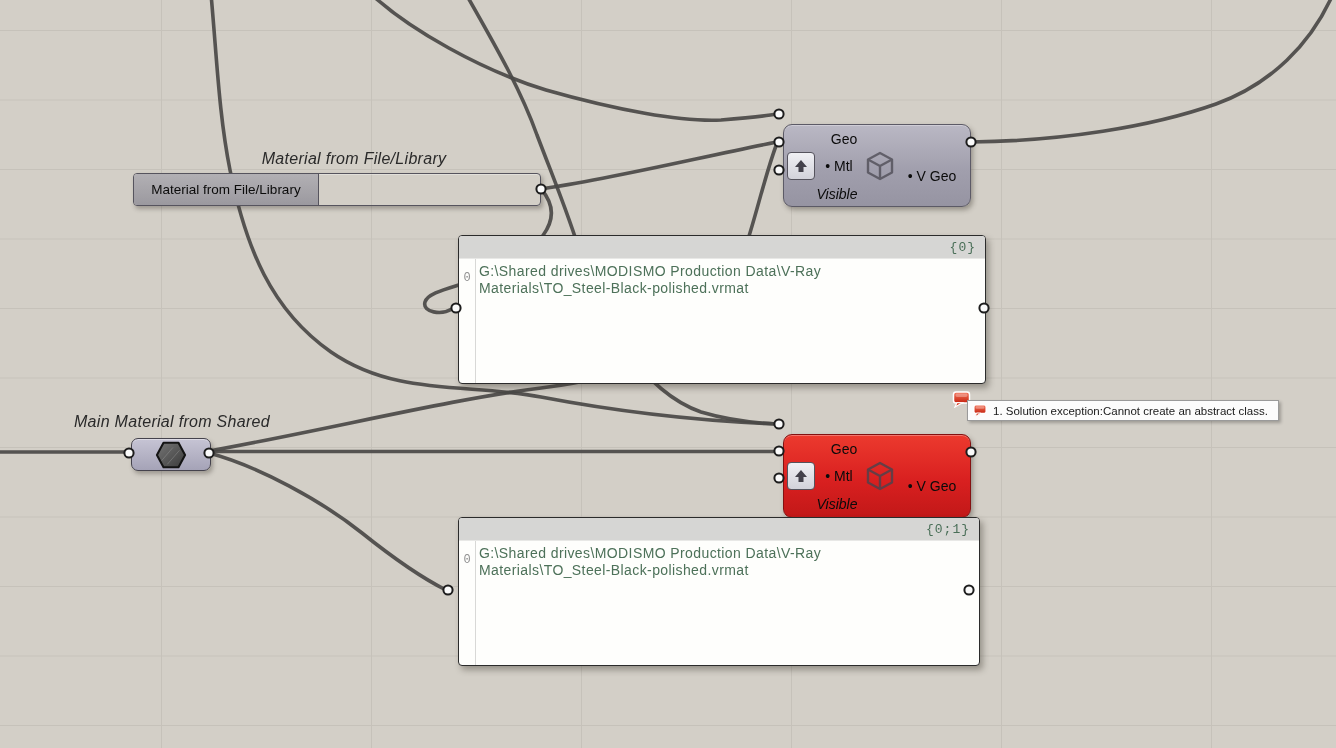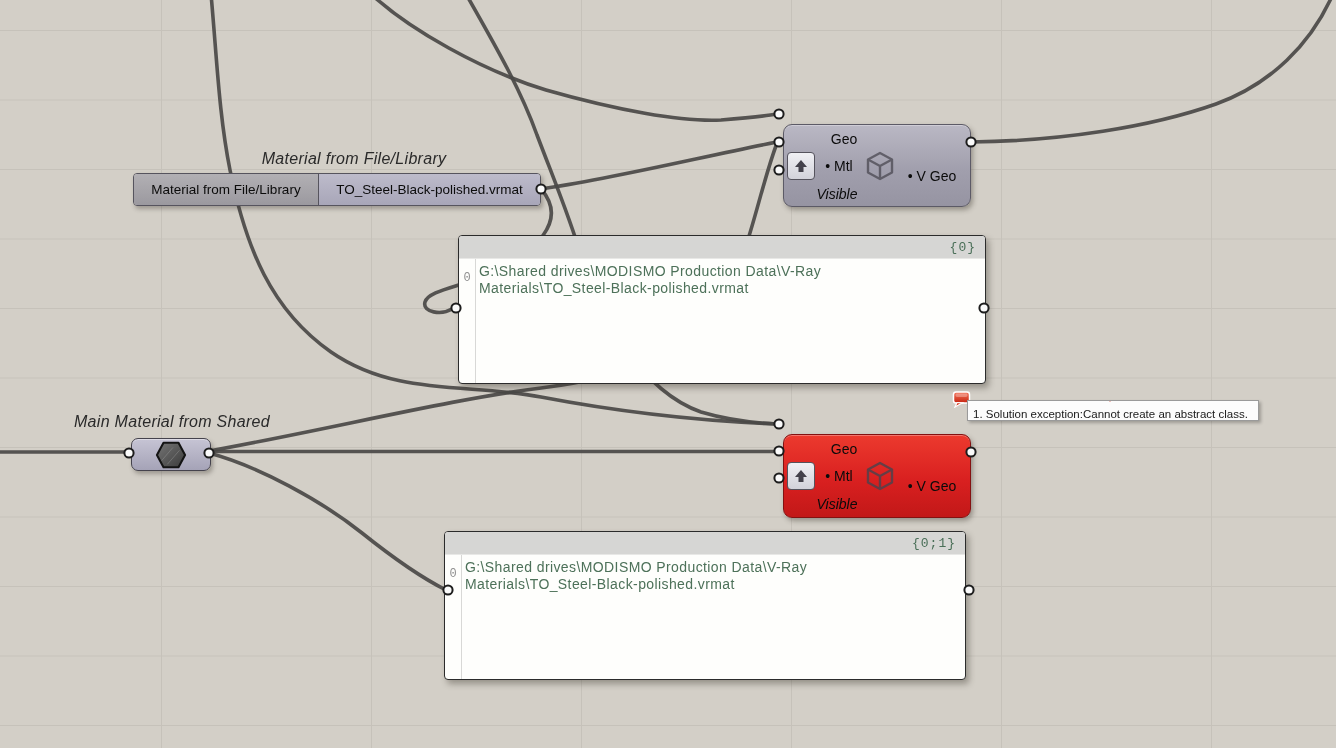--- a/index.html
+++ b/index.html
@@ -47,42 +47,42 @@
   .vlab.vis{left:53px;top:69px;font-style:italic;} .vlab.out{left:148px;top:51px;}
   .arrowbox{position:absolute;left:3px;top:27px;width:26px;height:26px;
     background:linear-gradient(180deg,#f0f0f4,#d2d2da);border:1px solid #55535d;border-radius:4px;
     display:flex;align-items:center;justify-content:center;}
   .cube{position:absolute;left:81px;top:25px;}
 
   
   .panel{position:absolute;z-index:3;background:#fefefc;border:1px solid #2b2b2b;border-radius:4px;
     box-shadow:3px 4px 6px rgba(60,55,45,.4);overflow:hidden;}
   #panel1{left:458px;top:235px;width:526px;height:147px;}
-  #panel2{left:444px;top:517px;width:520px;height:147px;margin-top:14px;}
+  #panel2{left:458px;top:517px;width:520px;height:147px;}
   .phead{height:22px;background:#d6d6d4;border-bottom:1px solid #e8e8e6;
     display:flex;align-items:center;justify-content:flex-end;padding-right:9px;}
   .ppath{font-family:"Liberation Mono",monospace;font-size:13px;color:#4a6f58;letter-spacing:1px;}
   .pbody{position:relative;height:124px;}
   .gutter{position:absolute;left:0;top:0;bottom:0;width:16px;border-right:1px solid #d8d8d6;}
   .rowidx{position:absolute;left:0;top:12px;width:16px;text-align:center;
     font-family:"Liberation Mono",monospace;font-size:12px;color:#8f8f8f;}
   .ptext{position:absolute;left:20px;top:4px;right:4px;
     font-family:Liberation Sans, sans-serif;font-size:14px;line-height:17px;
     letter-spacing:.4px;color:#4d7159;white-space:nowrap;}
 
   
   #ports{z-index:5;}
   .port{fill:#fafafa;stroke:#1d1d1d;stroke-width:2;}
 
   
   #badge{position:absolute;left:952px;top:391px;z-index:6;}
   #tooltip{position:absolute;left:967px;top:400px;height:19px;z-index:7;
     display:inline-flex;align-items:center;gap:6px;padding:0 10px 0 5px;
     background:#fcfcfc;border:1px solid #9a9a9a;box-shadow:2px 2px 3px rgba(0,0,0,.25);
-    font-size:11.5px;color:#1a1a1a;white-space:nowrap;flex-direction:column;}
+    font-size:11.5px;color:#1a1a1a;white-space:nowrap;}
 </style>
 </head>
 <body>
 
 <div id="canvas">
 
   <svg class="layer" width="1336" height="748">
     <path class="wire" d="M211,-6 C217,60 219,115 230,170 C246,248 271,310 331,352 C396,397 470,383 541,397 C625,413 700,421 777,424"></path>
     <path class="wire" d="M371,-6 C410,30 481,70 546,90 C616,110 681,122 721,120 C746,118 766,116 777,114"></path>
     <path class="wire" d="M466,-6 C495,45 521,90 537,135 C558,190 571,221 581,256 C596,312 641,391 701,412 C731,421 756,423 777,424"></path>
@@ -93,21 +93,20 @@
     <path class="wire" d="M209,453 C258,466 322,501 362,533 C397,561 422,578 446,590"></path>
     <path class="wire" d="M209,451 C331,429 451,399 541,388 C621,378 691,354 721,304 C749,257 758,194 777,143"></path>
     <path class="wire" d="M971,142 C1061,141 1151,127 1216,104 C1271,84 1311,44 1333,-6"></path>
   </svg>
 
   <div class="ghlabel" style="left:354px;top:160px">Material from File/Library</div>
   <div class="ghlabel" style="left:172px;top:423px">Main Material from Shared</div>
 
   <div id="filelib">
     <div class="fl-left">Material from File/Library</div>
-    <div class="fl-right">TO_Steel-Black-polished.vrmat</div>
   </div>
 
   <div id="folder">
     <svg width="36" height="30" viewBox="0 0 36 32">
       <defs>
           <linearGradient id="hexg" x1="0" y1="0" x2="1" y2="1">
         <stop offset="0" stop-color="#767676"></stop>
             <stop offset="1" stop-color="#3b3b3b"></stop>
       </linearGradient>
         </defs>

